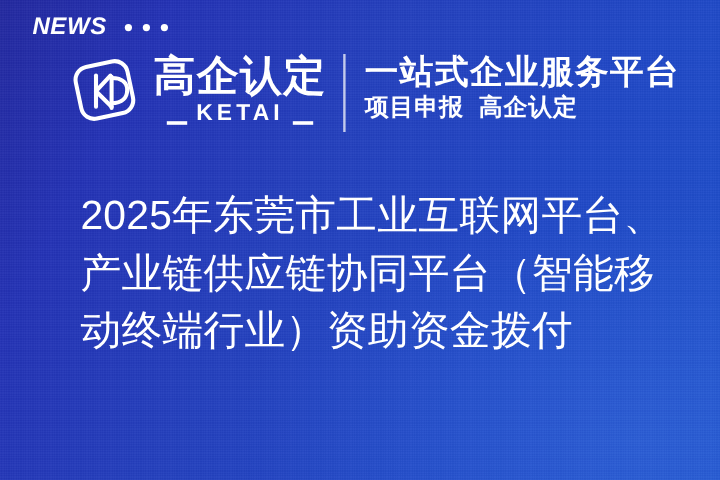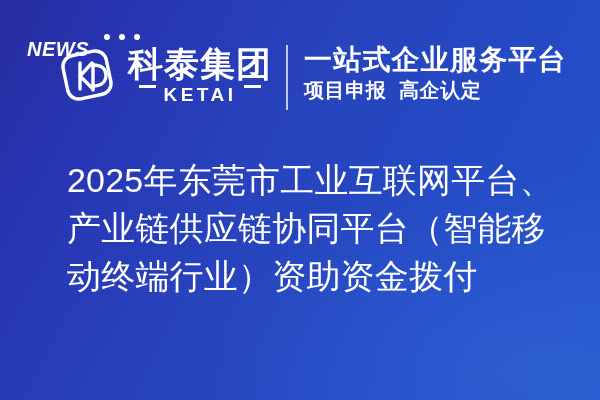--- a/index.html
+++ b/index.html
@@ -67,21 +67,20 @@
     align-items: center;
     gap: 13px;
   }
   .news-label {
     color: #ffffff;
     font-size: 20px;
     font-weight: bold;
     font-style: italic;
     letter-spacing: 0.5px;
     line-height: 1;
-    margin-top: 27px;
   }
   .news-dots {
     display: flex;
     align-items: center;
     gap: 9px;
     margin-left: 2px;
     margin-top: 2px;
   }
   .news-dots i {
     display: block;
@@ -115,21 +114,21 @@
   .brand-cn {
     color: #ffffff;
     font-size: 35px;
     font-weight: bold;
     line-height: 1.04;
     letter-spacing: 1px;
     white-space: nowrap;
   }
   .brand-en-row {
     display: flex;
-    align-items: flex-start;
+    align-items: flex-end;
     justify-content: center;
     gap: 7px;
     margin-top: 2px;
   }
   .brand-rule {
     display: block;
     width: 17px;
     height: 3px;
     background: #ffffff;
     flex: none;
@@ -214,21 +213,21 @@
         </g>
 
         <path d="M22 19 L22 45" stroke="#ffffff" stroke-width="3.4" stroke-linecap="round"></path>
         <path d="M34 19 L22 32 L35 45" stroke="#ffffff" stroke-width="3.4" stroke-linecap="round" stroke-linejoin="round" fill="none"></path>
 
         <path d="M35 20 L35 46" stroke="#ffffff" stroke-width="3.4" stroke-linecap="round"></path>
         <path d="M35 21 C45 21, 48 26, 48 31 C48 37, 44 42, 35 42" stroke="#ffffff" stroke-width="3.4" fill="none" stroke-linecap="round"></path>
       </svg>
     </span>
     <span class="brand-text">
-      <span class="brand-cn">科泰集团</span>
+      <span class="brand-cn">高企认定</span>
       <span class="brand-en-row">
         <i class="brand-rule"></i>
         <span class="brand-en">KETAI</span>
         <i class="brand-rule"></i>
       </span>
     </span>
   </div>
 
   <div class="divider layer"></div>
 

